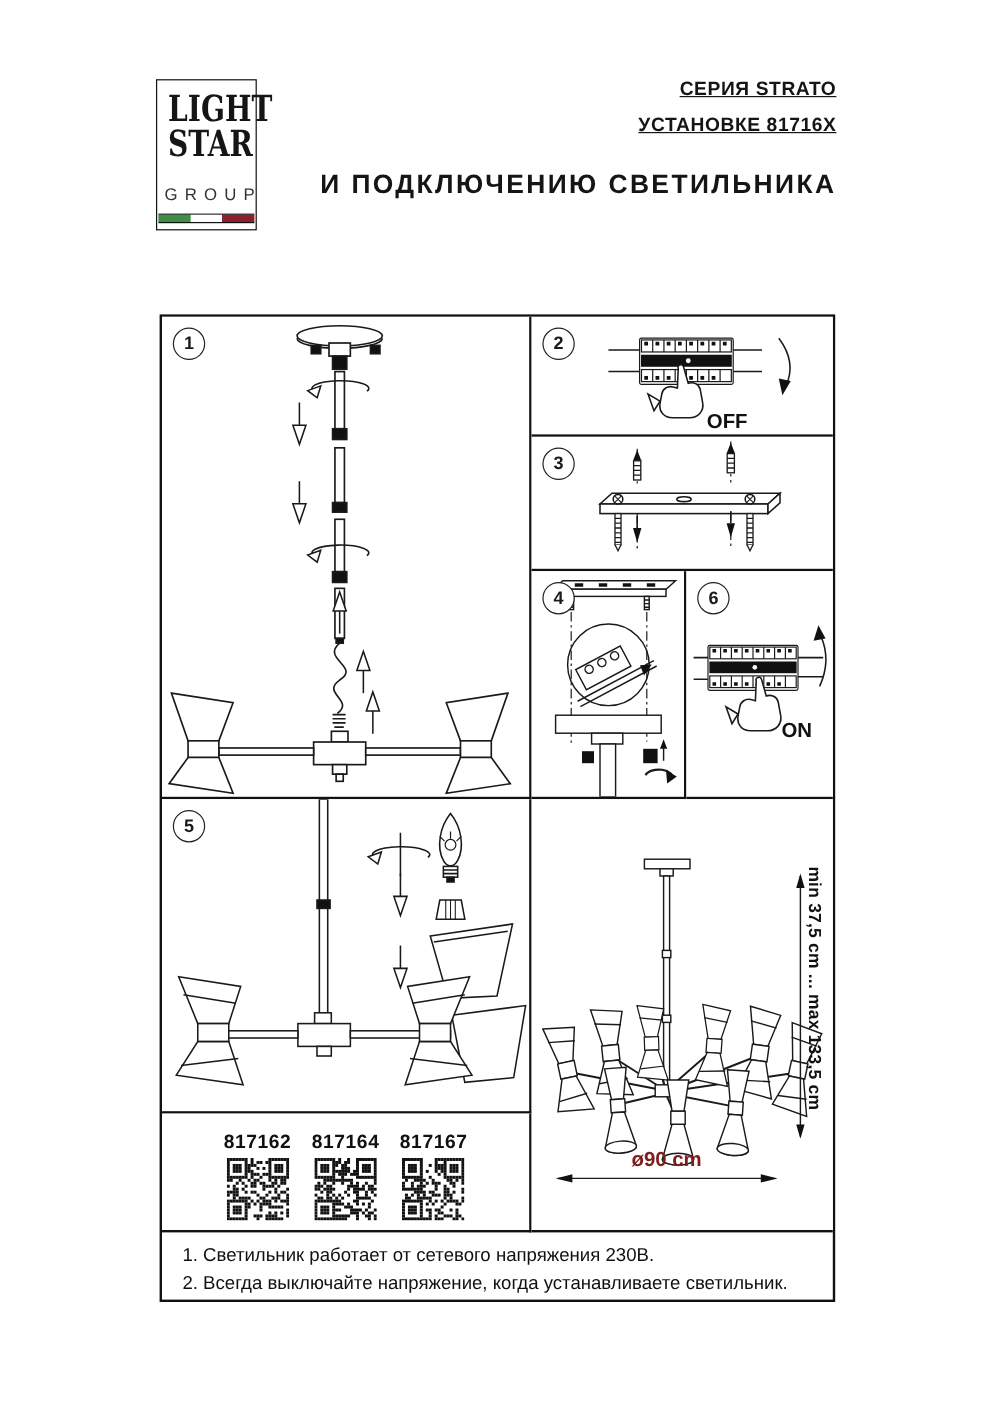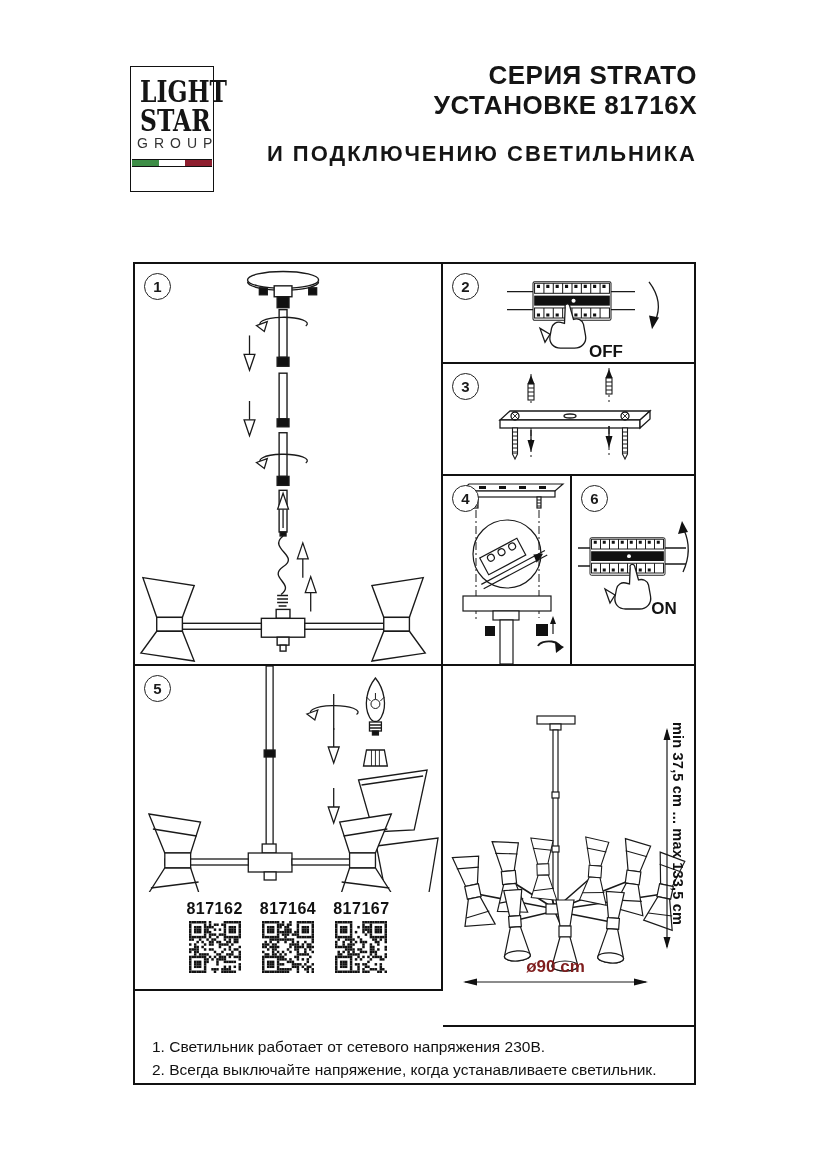--- a/index.html
+++ b/index.html
@@ -1,38 +1,38 @@
 <!DOCTYPE html>
 <html><head>
 <meta charset="utf-8">
 <style>
   html,body{margin:0;padding:0;background:#fff;}
   body{width:826px;height:1169px;position:relative;font-family:"Liberation Sans",sans-serif;color:#1a1a1a;overflow:hidden;}
   
   #logo-box{position:absolute;left:130px;top:66px;width:84px;height:126px;border:1.5px solid #111;box-sizing:border-box;text-align:center;padding-top:10px;}
   .logo-word{display:block;font-family:"DejaVu Serif",serif;font-weight:bold;font-size:30px;line-height:29px;letter-spacing:0px;transform:scaleX(0.78);transform-origin:50% 50%;color:#151515;}
-  .logo-group{display:block;margin-top:0;font-size:14px;letter-spacing:6px;color:#333;font-weight:normal;text-indent:6px;}
+  .logo-group{display:block;margin-top:19px;font-size:14px;letter-spacing:6px;color:#333;font-weight:normal;text-indent:6px;}
   .logo-flag{margin:8px auto 0 auto;width:80px;height:6px;display:flex;border-top:1px solid #111;border-bottom:1px solid #111;box-sizing:content-box;}
   .logo-flag .g{flex:1;}
   .logo-flag .w{flex:1;background:#fff;}
   .logo-flag .r{flex:1;}
   #title-block{position:absolute;right:129px;top:60px;text-align:right;font-weight:bold;color:#151515;}
-  .title-line{font-size:26px;line-height:30px;letter-spacing:0.5px;}
+  .title-line{font-size:16px;line-height:30px;letter-spacing:0.5px;text-decoration:underline;}
   .instr{margin-top:20px;}
   .instr-line1{font-size:22px;line-height:28px;letter-spacing:3.5px;}
   .instr-line2{font-size:22px;line-height:28px;letter-spacing:2px;margin-top:18px;}
   
   #figure{position:absolute;left:133px;top:262px;width:563px;height:823px;border:2px solid #111;box-sizing:border-box;}
   .panel{position:absolute;box-sizing:border-box;background:#fff;}
   .br{border-right:2px solid #111;}
   .bb{border-bottom:2px solid #111;}
   .panel svg.draw{display:block;width:100%;height:100%;}
   .stepnum{position:absolute;left:9px;top:9px;width:27px;height:27px;border:1.6px solid #222;border-radius:50%;text-align:center;line-height:26px;font-size:15px;font-weight:bold;box-sizing:border-box;background:#fff;z-index:2;}
   
-  #qr-row{position:absolute;left:0;top:628px;width:308px;height:99px;display:flex;justify-content:center;align-items:flex-start;gap:17px;padding-top:8px;box-sizing:border-box;}
+  #qr-row{position:absolute;left:0;top:664px;width:308px;height:99px;display:flex;justify-content:center;align-items:center;gap:17px;padding-top:8px;box-sizing:border-box;}
   .qr-item{text-align:center;}
   .qr-num{font-size:16px;font-weight:bold;letter-spacing:0.5px;margin-bottom:3px;color:#111;}
   .qr-box{width:52px;height:52px;margin:0 auto;}
   
   .dim-v{position:absolute;left:227px;top:56px;height:232px;writing-mode:vertical-rl;font-weight:bold;font-size:14.5px;white-space:nowrap;display:flex;align-items:center;letter-spacing:0.2px;color:#111;}
   .dim-h{position:absolute;left:55px;top:291px;width:115px;text-align:center;font-weight:bold;font-size:17px;color:#7f1d1d;}
   
   #footer-notes{position:absolute;left:0;top:763px;width:559px;height:56px;box-sizing:border-box;padding:8px 0 0 17px;font-size:15.5px;line-height:23px;color:#111;}
   svg text{font-family:"Liberation Sans",sans-serif;}
 </style>

